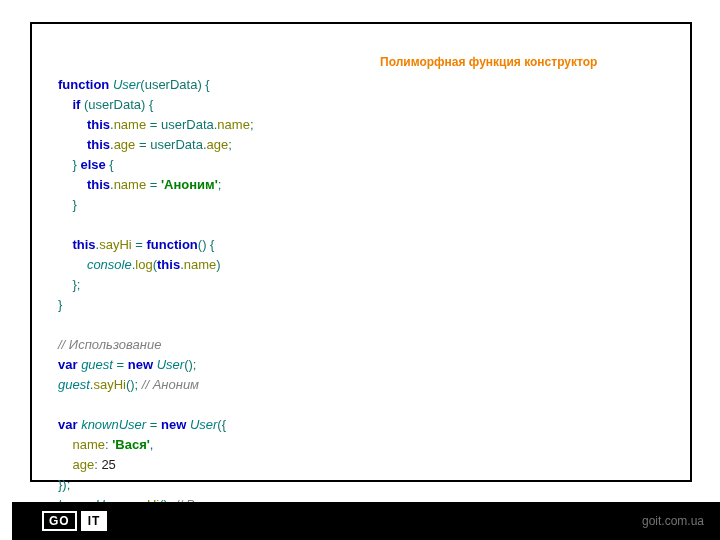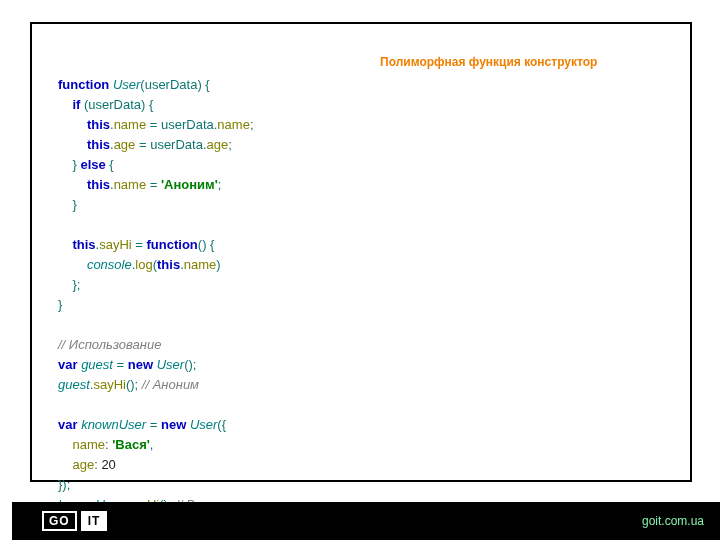--- a/index.html
+++ b/index.html
@@ -69,21 +69,21 @@
     font-size: 12px;
     padding: 2px 5px;
     letter-spacing: 1px;
     line-height: 1;
   }
   .logo-box.white {
     background: #fff;
     color: #000;
   }
   .footer-url {
-    color: #86efac;
+    color: #737373;
     font-size: 12px;
     margin-left: 12px;
   }
 </style>
 </head>
 <body>
 
 <div class="frame"></div>
 
 <div class="slide-title">Полиморфная функция конструктор</div>
@@ -101,21 +101,21 @@
 <span class="id">        console</span><span class="pl">.</span><span class="prop">log</span><span class="pl">(</span><span class="kw">this</span><span class="pl">.</span><span class="prop">name</span><span class="pl">)</span>
 <span class="pl">    };</span>
 <span class="pl">}</span>
 <span class="pl"> </span>
 <span class="cmt">// Использование</span>
 <span class="kw">var</span><span class="id"> guest</span><span class="pl"> = </span><span class="kw">new</span><span class="id"> User</span><span class="pl">();</span>
 <span class="id">guest</span><span class="pl">.</span><span class="prop">sayHi</span><span class="pl">(); </span><span class="cmt">// Аноним</span>
 <span class="pl"> </span>
 <span class="kw">var</span><span class="id"> knownUser</span><span class="pl"> = </span><span class="kw">new</span><span class="id"> User</span><span class="pl">({</span>
 <span class="prop">    name</span><span class="pl">: </span><span class="str">'Вася'</span><span class="pl">,</span>
-<span class="prop">    age</span><span class="pl">: </span><span class="num">20</span>
+<span class="prop">    age</span><span class="pl">: </span><span class="num">25</span>
 <span class="pl">});</span>
 <span class="id">knownUser</span><span class="pl">.</span><span class="prop">sayHi</span><span class="pl">(); </span><span class="cmt">// Вася</span>
 </div>
 
 <div class="footer">
   <div class="logo">
     <span class="logo-box">GO</span>
     <span class="logo-box white">IT</span>
   </div>
   <div class="footer-url">goit.com.ua</div>

